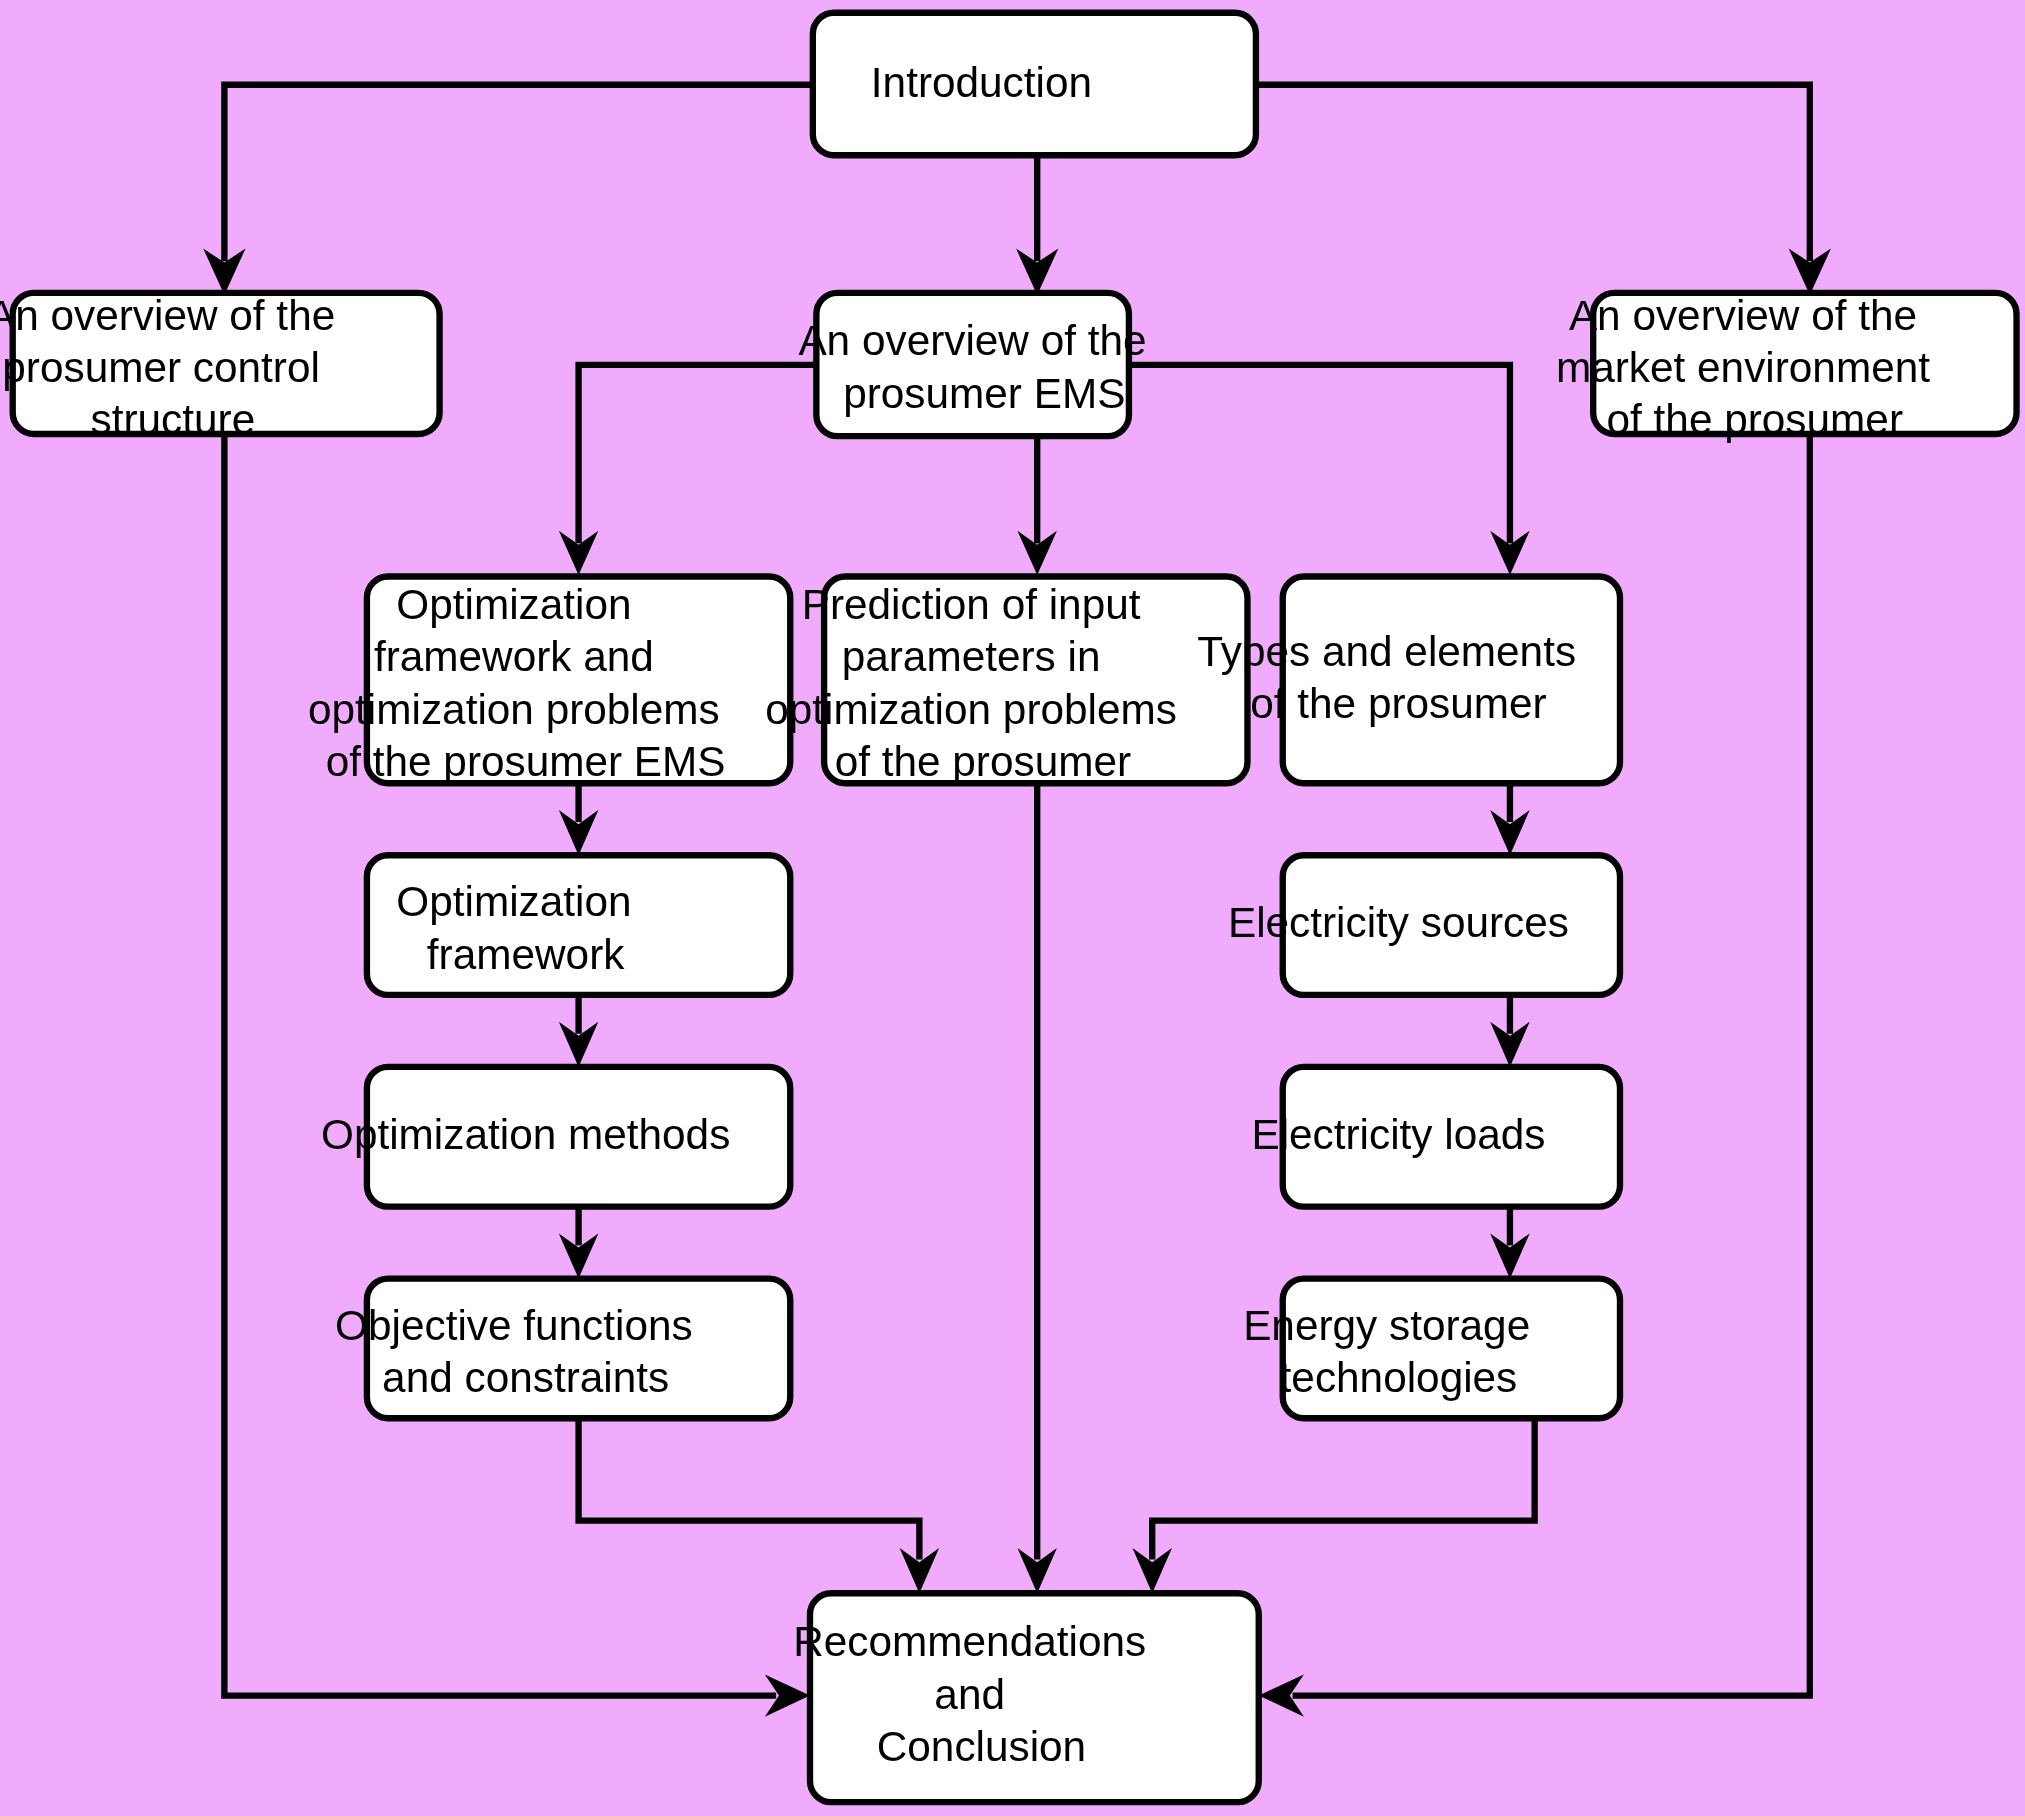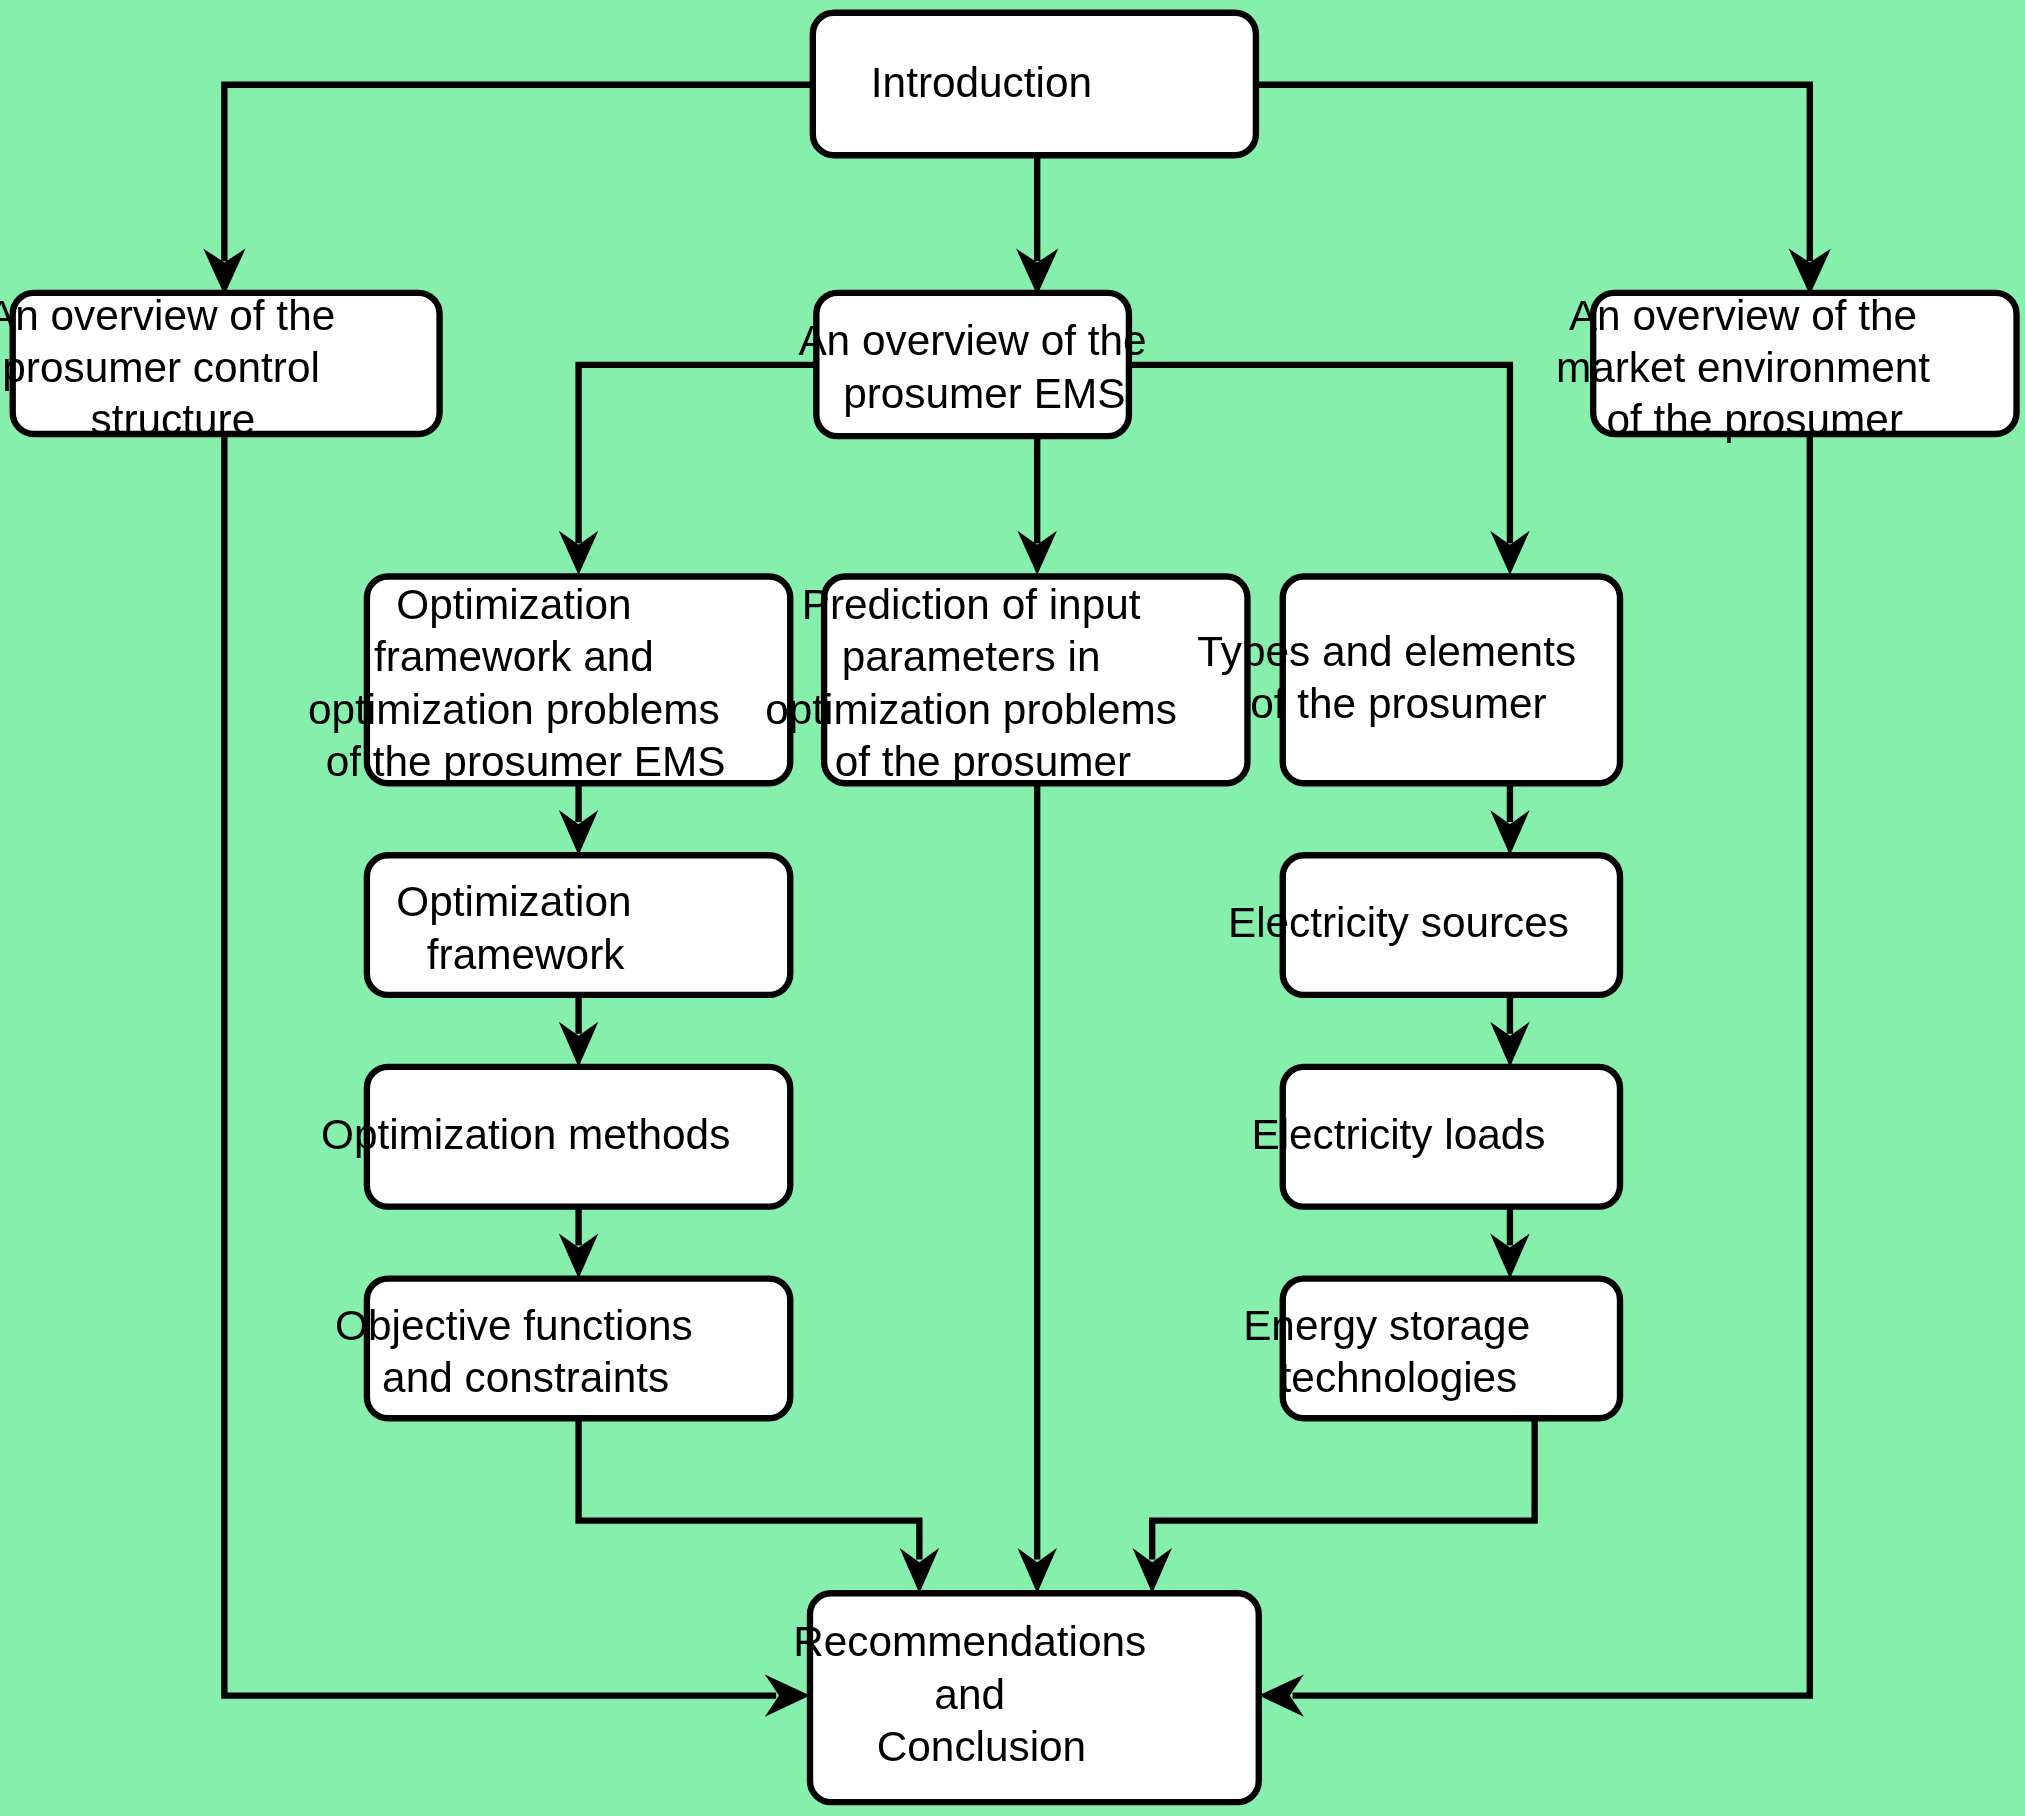--- a/index.html
+++ b/index.html
@@ -4,21 +4,21 @@
 <style>
   html, body {
     margin: 0;
     padding: 0;
     background: #ffffff;
   }
   #flowchart-root {
     position: relative;
     width: 2025px;
     height: 1817px;
-    background: #86efac;
+    background: #f0abfc;
     font-family: "Liberation Sans", sans-serif;
   }
   svg.chart {
     display: block;
     width: 2025px;
     height: 1817px;
   }
   .node-rect {
     fill: #ffffff;
     stroke: #000000;

